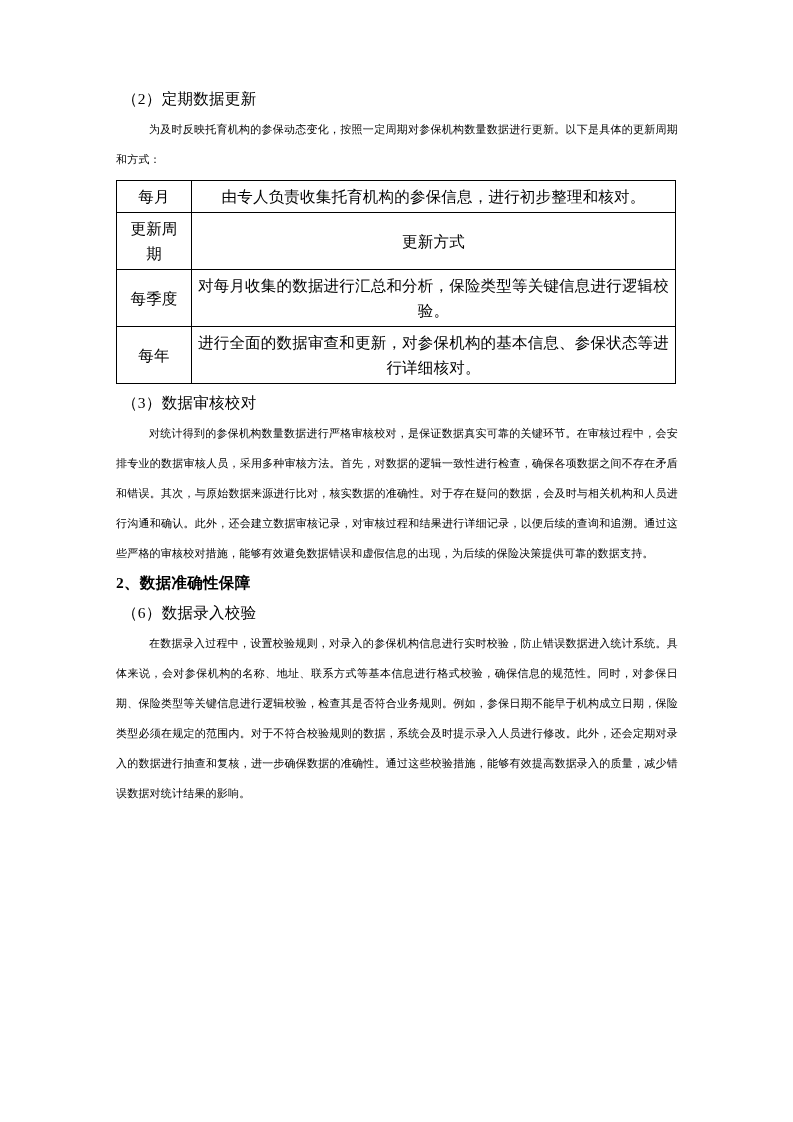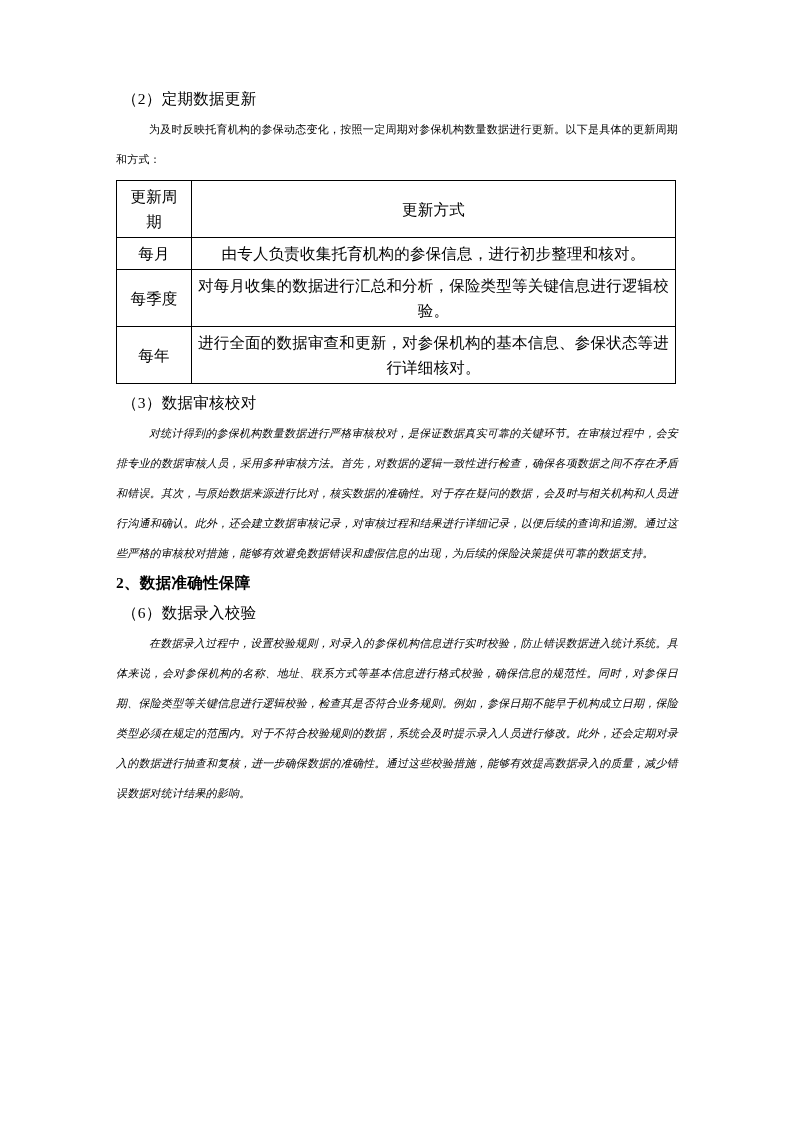--- a/index.html
+++ b/index.html
@@ -46,21 +46,20 @@
     line-height: 30px;
     margin: 0;
     padding: 0;
     text-align: justify;
     text-justify: inter-character;
     text-indent: 33px;
     letter-spacing: 0.2px;
   }
   .para.last-line-left {
     text-align-last: left;
-    font-style: italic;
   }
   table.doc-table {
     border-collapse: collapse;
     width: 560px;
     margin: 6px 0 4px 0;
     table-layout: fixed;
   }
   table.doc-table td {
     border: 1px solid #000000;
     font-size: 15.5px;
@@ -83,26 +82,26 @@
 <div class="page">
   <div class="content">
 
     <div class="heading">（2）定期数据更新</div>
 
     <p class="para">为及时反映托育机构的参保动态变化，按照一定周期对参保机构数量数据进行更新。以下是具体的更新周期和方式：</p>
 
     <table class="doc-table">
       <tbody>
         <tr>
+          <td class="col-period">每月</td>
+          <td class="col-method">由专人负责收集托育机构的参保信息，进行初步整理和核对。</td>
+        </tr>
+        <tr>
           <td class="col-period">更新周期</td>
           <td class="col-method">更新方式</td>
-        </tr>
-        <tr>
-          <td class="col-period">每月</td>
-          <td class="col-method">由专人负责收集托育机构的参保信息，进行初步整理和核对。</td>
         </tr>
         <tr>
           <td class="col-period">每季度</td>
           <td class="col-method">对每月收集的数据进行汇总和分析，保险类型等关键信息进行逻辑校验。</td>
         </tr>
         <tr>
           <td class="col-period">每年</td>
           <td class="col-method">进行全面的数据审查和更新，对参保机构的基本信息、参保状态等进行详细核对。</td>
         </tr>
       </tbody>

